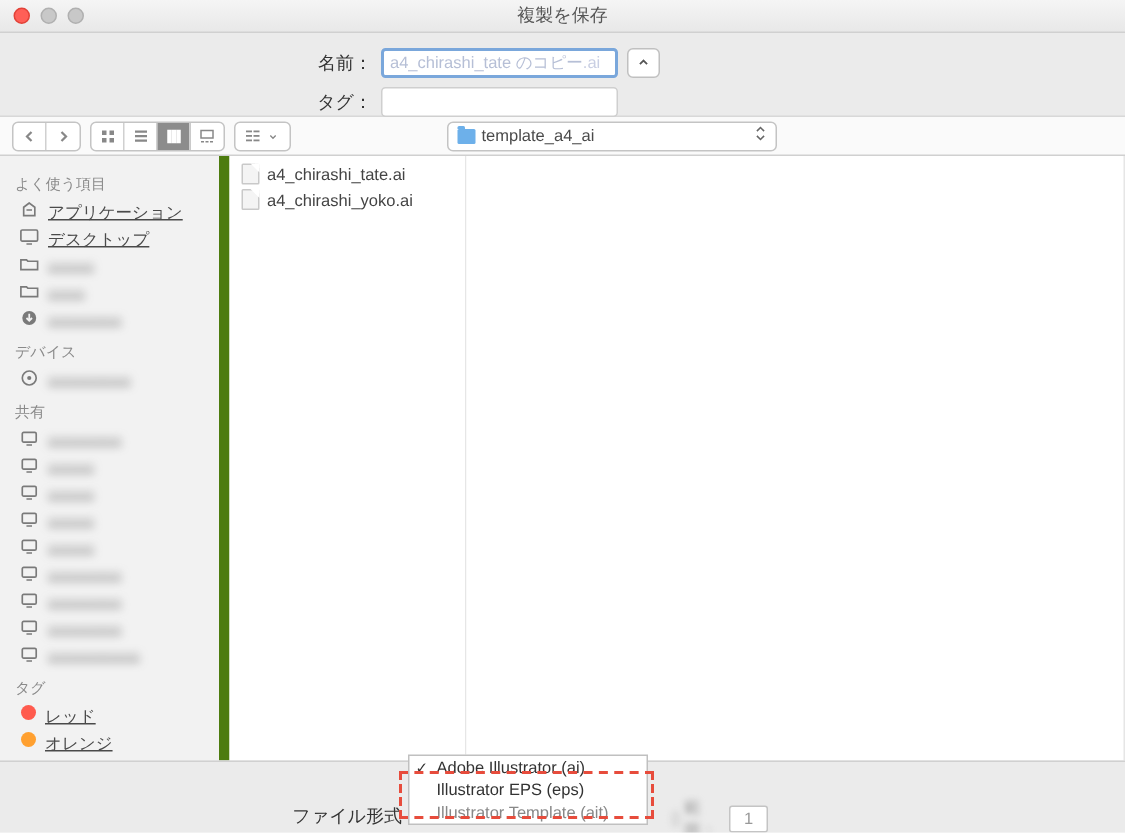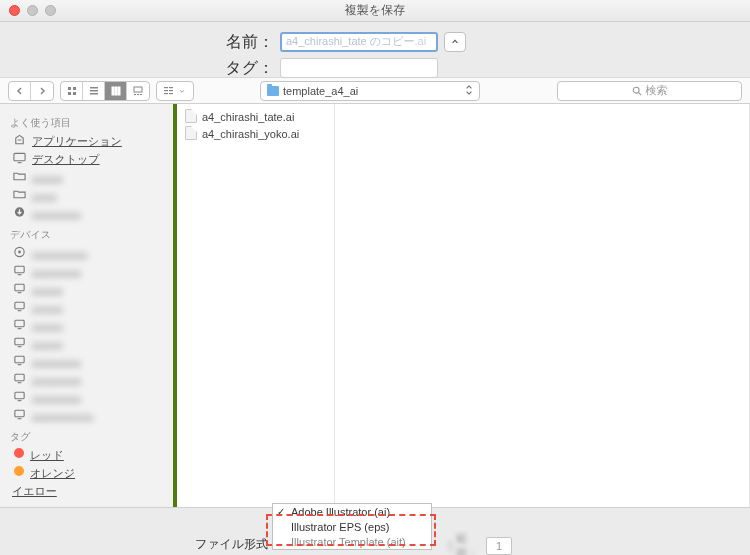--- a/index.html
+++ b/index.html
@@ -8,46 +8,46 @@
   .titlebar { height: 22px; display: flex; align-items: center; background: linear-gradient(#f5f5f5,#e8e8e8); border-bottom: 1px solid #d0d0d0; position: relative; }
   .traffic { display: flex; gap: 7px; padding-left: 9px; }
   .tdot { width: 11px; height: 11px; border-radius: 50%; }
   .tdot.close { background: #ff5f57; border: 0.5px solid #e24238; }
   .tdot.min { background: #c8c8c8; border: 0.5px solid #b0b0b0; }
   .tdot.max { background: #c8c8c8; border: 0.5px solid #b0b0b0; }
   .title { position: absolute; left: 0; right: 0; text-align: center; font-size: 12px; color: #565656; pointer-events: none; }
 
   .form-area { height: 56px; background: #ebebeb; border-bottom: 1px solid #d8d8d8; padding-top: 9px; }
   .form-row { display: flex; align-items: center; height: 22px; margin-bottom: 4px; }
-  .form-label { width: 280px; text-align: right; padding-right: 6px; font-size: 16px; color: #333; }
+  .form-label { width: 254px; text-align: right; padding-right: 6px; font-size: 12px; color: #333; }
   .name-input { width: 158px; height: 20px; border: 2px solid #7aa7db; border-radius: 3px; background: #fff; padding: 0 4px; font-size: 11px; color: #c9cfe3; }
   .name-input .faded { color: #b6bfd6; }
   .chev-btn { width: 22px; height: 20px; margin-left: 6px; border: 1px solid #c0c0c0; border-radius: 4px; background: #fff; display: flex; align-items: center; justify-content: center; }
   .chev-btn svg { width: 8px; height: 8px; }
   .tag-input { width: 158px; height: 20px; border: 1px solid #cfcfcf; border-radius: 3px; background: #fff; }
 
   .toolbar { height: 26px; background: #fafafa; border-bottom: 1px solid #d0d0d0; display: flex; align-items: center; padding: 0 8px; gap: 6px; }
   .seg { display: flex; border: 1px solid #c4c4c4; border-radius: 4px; overflow: hidden; height: 20px; background: #fff; }
   .seg .b { width: 22px; display: flex; align-items: center; justify-content: center; border-right: 1px solid #d0d0d0; }
   .seg .b:last-child { border-right: none; }
   .seg .b svg { width: 10px; height: 10px; }
   .seg .b.active { background: #8c8c8c; }
   .seg .b.active svg path, .seg .b.active svg rect { fill: #fff; stroke: #fff; }
   .popup { display: flex; align-items: center; border: 1px solid #c4c4c4; border-radius: 4px; height: 20px; background: #fff; padding: 0 6px; gap: 4px; }
   .popup .folder { width: 12px; height: 10px; background: #6db0ea; border-radius: 1px; position: relative; }
   .popup .folder::before { content: ""; position: absolute; top: -2px; left: 0; width: 5px; height: 2px; background: #6db0ea; border-radius: 1px 1px 0 0; }
   .popup .updown { margin-left: auto; }
   .popup .updown svg { width: 8px; height: 10px; }
   .spacer { flex: 1; }
-  .toolbar .folder-popup { width: 220px; margin-left: 60px; }
+  .toolbar .folder-popup { width: 220px; margin-left: 98px; }
   .search { width: 185px; height: 20px; border: 1px solid #c4c4c4; border-radius: 4px; background: #fff; display: flex; align-items: center; justify-content: center; gap: 4px; color: #9a9a9a; }
   .search svg { width: 10px; height: 10px; }
 
   .main { display: flex; height: 403px; background: #fff; }
-  .sidebar { width: 177px; background: #f2f2f2; border-right: 4px solid #4d7c0f; overflow: hidden; padding-top: 6px; }
+  .sidebar { width: 153px; background: #f2f2f2; border-right: 7px solid #4d7c0f; overflow: hidden; padding-top: 6px; }
   .shead { font-size: 10px; color: #8a8a8a; padding: 6px 10px 2px; }
   .sitem { display: flex; align-items: flex-start; gap: 6px; padding: 2px 12px; height: 18px; text-decoration: underline; }
   .sitem .sic { width: 14px; height: 12px; display: flex; align-items: center; justify-content: center; }
   .sitem .sic svg { width: 13px; height: 12px; }
   .tagdot { width: 10px; height: 10px; border-radius: 50%; margin-left: 2px; }
   .tagdot.red { background: #ff5b4e; }
   .tagdot.orange { background: #ffa030; }
 
   .col { border-right: 1px solid #e6e6e6; background: #fff; overflow: hidden; }
   .col1 { width: 158px; padding-top: 4px; }
@@ -159,27 +159,20 @@
       </svg>
   </div>
   <div class="popup folder-popup">
     <div class="folder"></div>
     <span>template_a4_ai</span>
     <div class="updown"><svg viewBox="0 0 10 12">
           <path d="M2 4 L5 1 L8 4 M2 8 L5 11 L8 8" fill="none" stroke="#666" stroke-width="1.3"></path>
         </svg></div>
   </div>
   <div class="spacer"></div>
-  <div class="search">
-    <svg viewBox="0 0 12 12">
-        <circle cx="5" cy="5" r="3.5" fill="none" stroke="#9a9a9a" stroke-width="1.3"></circle>
-        <path d="M8 8 L11 11" stroke="#9a9a9a" stroke-width="1.3"></path>
-      </svg>
-    <span>検索</span>
-  </div>
 </div>
 
 <div class="main">
   <div class="sidebar">
     <div class="shead">よく使う項目</div>
     <div id="fav-list">
         <div class="sitem">
           <span class="sic">
             <svg width="13" height="12" viewBox="0 0 14 12">
               <path d="M7 1 L3 4 L3 10 L11 10 L11 4 Z M5 6h4" fill="none" stroke="#7a7a7a" stroke-width="1.2"></path>
@@ -227,20 +220,21 @@
         <div class="sitem">
           <span class="sic">
             <svg width="13" height="12" viewBox="0 0 14 12">
               <circle cx="7" cy="6" r="5" fill="none" stroke="#7a7a7a" stroke-width="1.2"></circle>
               <circle cx="7" cy="6" r="1.5" fill="#7a7a7a"></circle>
             </svg>
           </span>
           <span class="blurtxt">–––––––––</span>
         </div>
       </div>
+    <div class="shead">共有</div>
     <div id="shr-list">
         <div class="sitem">
           <span class="sic">
             <svg width="13" height="12" viewBox="0 0 14 12">
               <rect x="2" y="2" width="10" height="7" rx="1" fill="none" stroke="#7a7a7a" stroke-width="1.2"></rect>
               <path d="M5 11h4" stroke="#7a7a7a" stroke-width="1.2"></path>
             </svg>
           </span>
           <span class="blurtxt">––––––––</span>
         </div>

